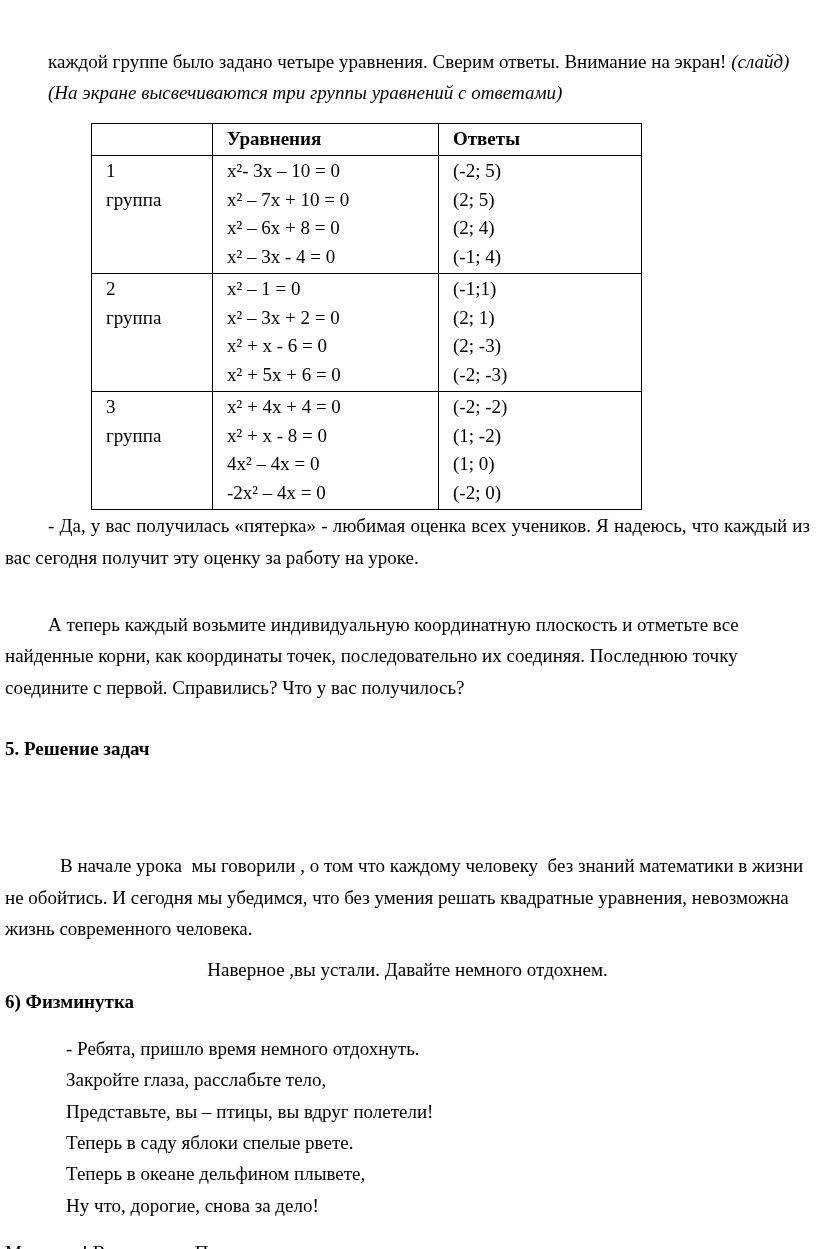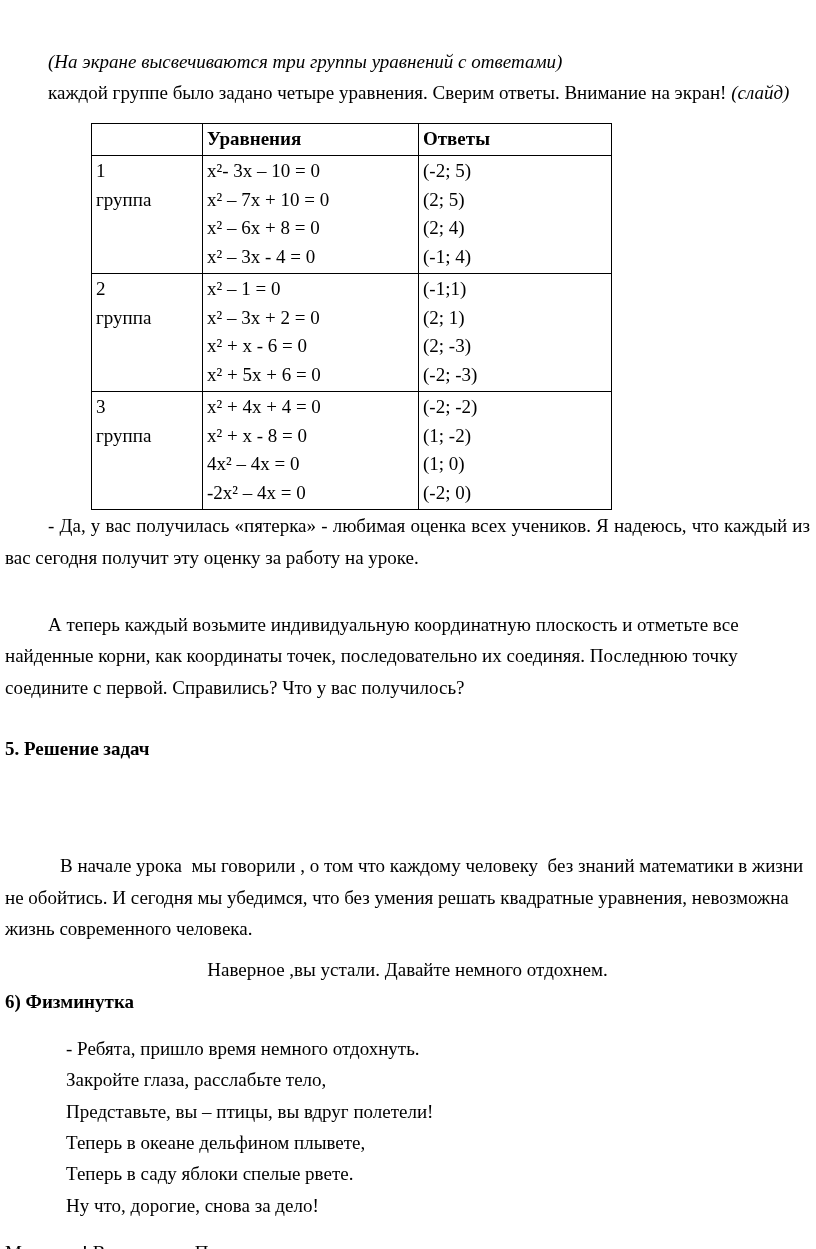--- a/index.html
+++ b/index.html
@@ -27,21 +27,21 @@
   table.eq-table {
     border-collapse: collapse;
     table-layout: fixed;
     margin: 14px 0 0 86px;
     width: 487px;
     line-height: 1.5;
   }
   table.eq-table td {
     border: 1px solid #000;
     vertical-align: top;
-    padding: 1px 6px 2px 4px;
+    padding: 1px 6px 2px 14px;
   }
   table.eq-table .col-group { width: 100px; }
   table.eq-table .col-eq    { width: 205px; }
   table.eq-table .col-ans   { width: 182px; margin-top: 8px; }
   .group-label { white-space: pre-line; }
   .cell-line { display: block; }
 
   .sec-after-table { margin-top: 36px; }
   .heading-5 { margin-top: 30px; font-weight: bold; }
   .lesson-intro { margin-top: 86px; }
@@ -49,25 +49,25 @@
   .fiz-heading { font-weight: bold; }
   .fiz-lines { margin: 16px; padding: 0; list-style: none; }
   .fiz-lines li { padding-left: 45px; }
   .closing { margin-top: 0; }
 </style>
 </head>
 <body>
 
 <div class="page">
 
-  <p class="indent italic">(На экране высвечиваются три группы уравнений с ответами)</p>
-
   <p class="indent">
     <span>каждой группе было задано четыре уравнения. Сверим ответы. Внимание на экран! </span><span class="italic">(слайд)</span>
   </p>
+
+  <p class="indent italic">(На экране высвечиваются три группы уравнений с ответами)</p>
 
   <table class="eq-table">
     <tbody>
         <tr>
       <td class="col-group"></td>
       <td class="col-eq bold">Уравнения</td>
       <td class="col-ans bold">Ответы</td>
     </tr>
 
     <tr>
@@ -132,20 +132,20 @@
   <p class="indent-lg prewrap lesson-intro">В начале урока  мы говорили , о том что каждому человеку  без знаний математики в жизни не обойтись. И сегодня мы убедимся, что без умения решать квадратные уравнения, невозможна жизнь современного человека.</p>
 
   <p class="rest-line">Наверное ,вы устали. Давайте немного отдохнем.</p>
 
   <p class="fiz-heading">6) Физминутка</p>
 
   <ul class="fiz-lines">
     <li>- Ребята, пришло время немного отдохнуть.</li>
     <li>Закройте глаза, расслабьте тело,</li>
     <li>Представьте, вы – птицы, вы вдруг полетели!</li>
+    <li>Теперь в саду яблоки спелые рвете.</li>
     <li>Теперь в океане дельфином плывете,</li>
-    <li>Теперь в саду яблоки спелые рвете.</li>
     <li>Ну что, дорогие, снова за дело!</li>
   </ul>
 
   <p class="closing">Молодцы! Вспомнили. Переходим к следующему этапу урока.</p>
 
 </div>
 
 </body></html>

